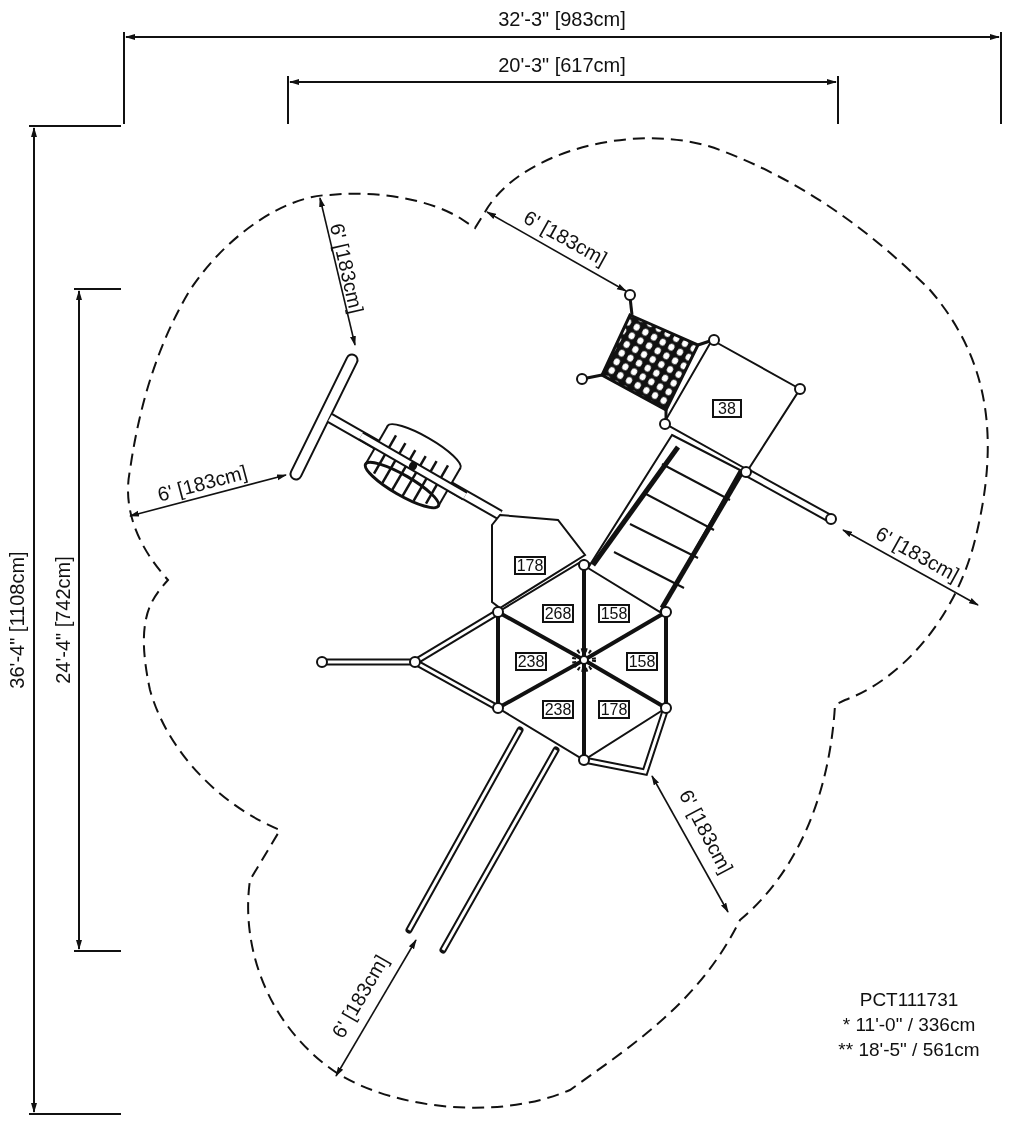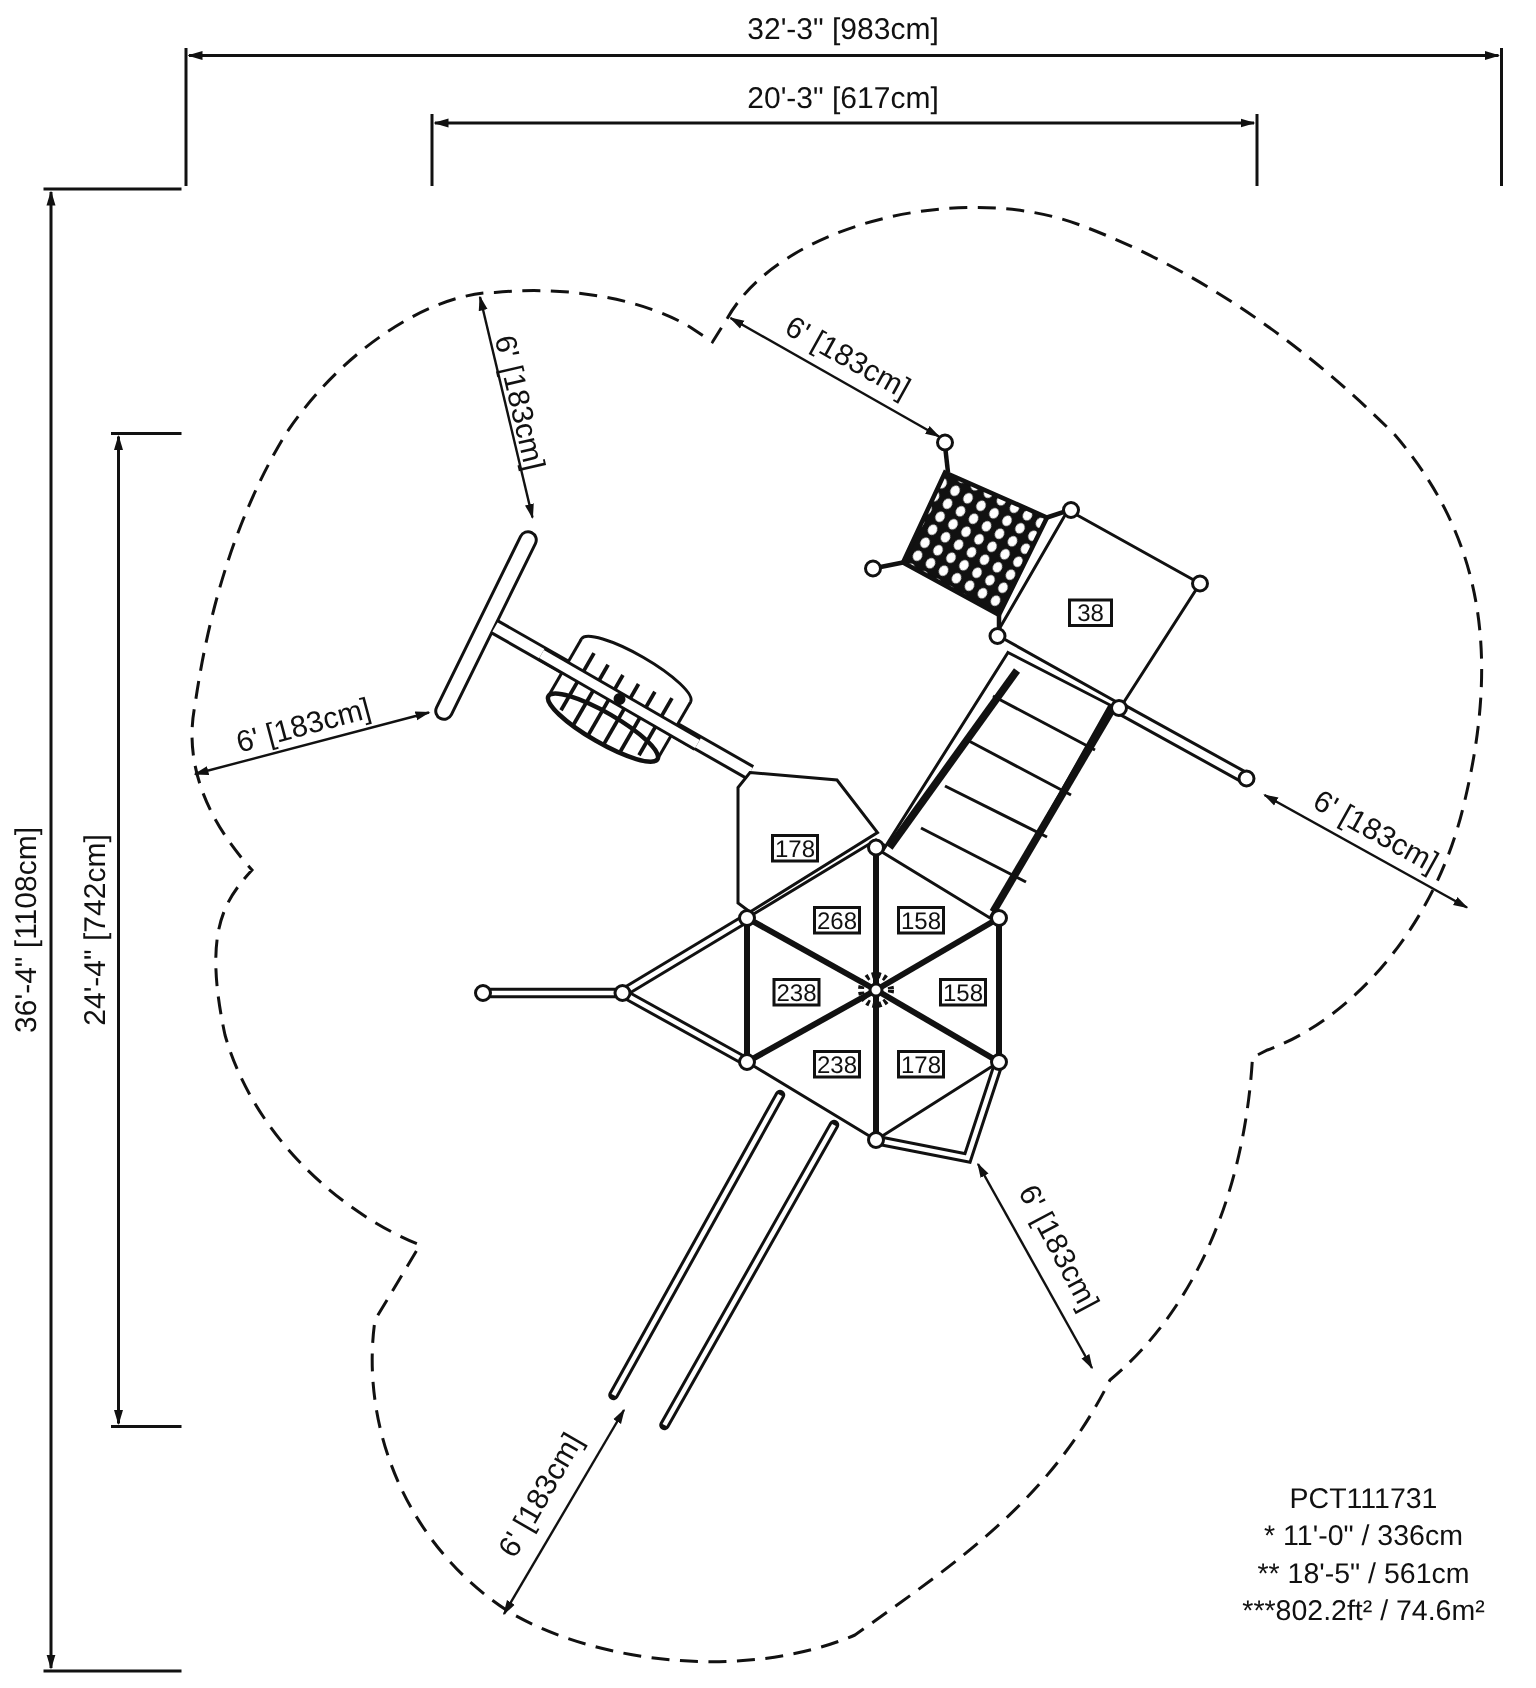--- a/index.html
+++ b/index.html
@@ -226,14 +226,13 @@
 
     <rect x="599" y="701" width="30" height="17" fill="#fff" stroke="#111" stroke-width="2"></rect>
     <text class="pf-text" x="614" y="715" text-anchor="middle">178</text>
   </g>
 </svg>
 
 <div class="spec">
   <div>PCT111731</div>
   <div>* 11'-0" / 336cm</div>
   <div>** 18'-5" / 561cm</div>
-  <div>***802.2ft² / 74.6m²</div>
 </div>
 
 </body></html>

